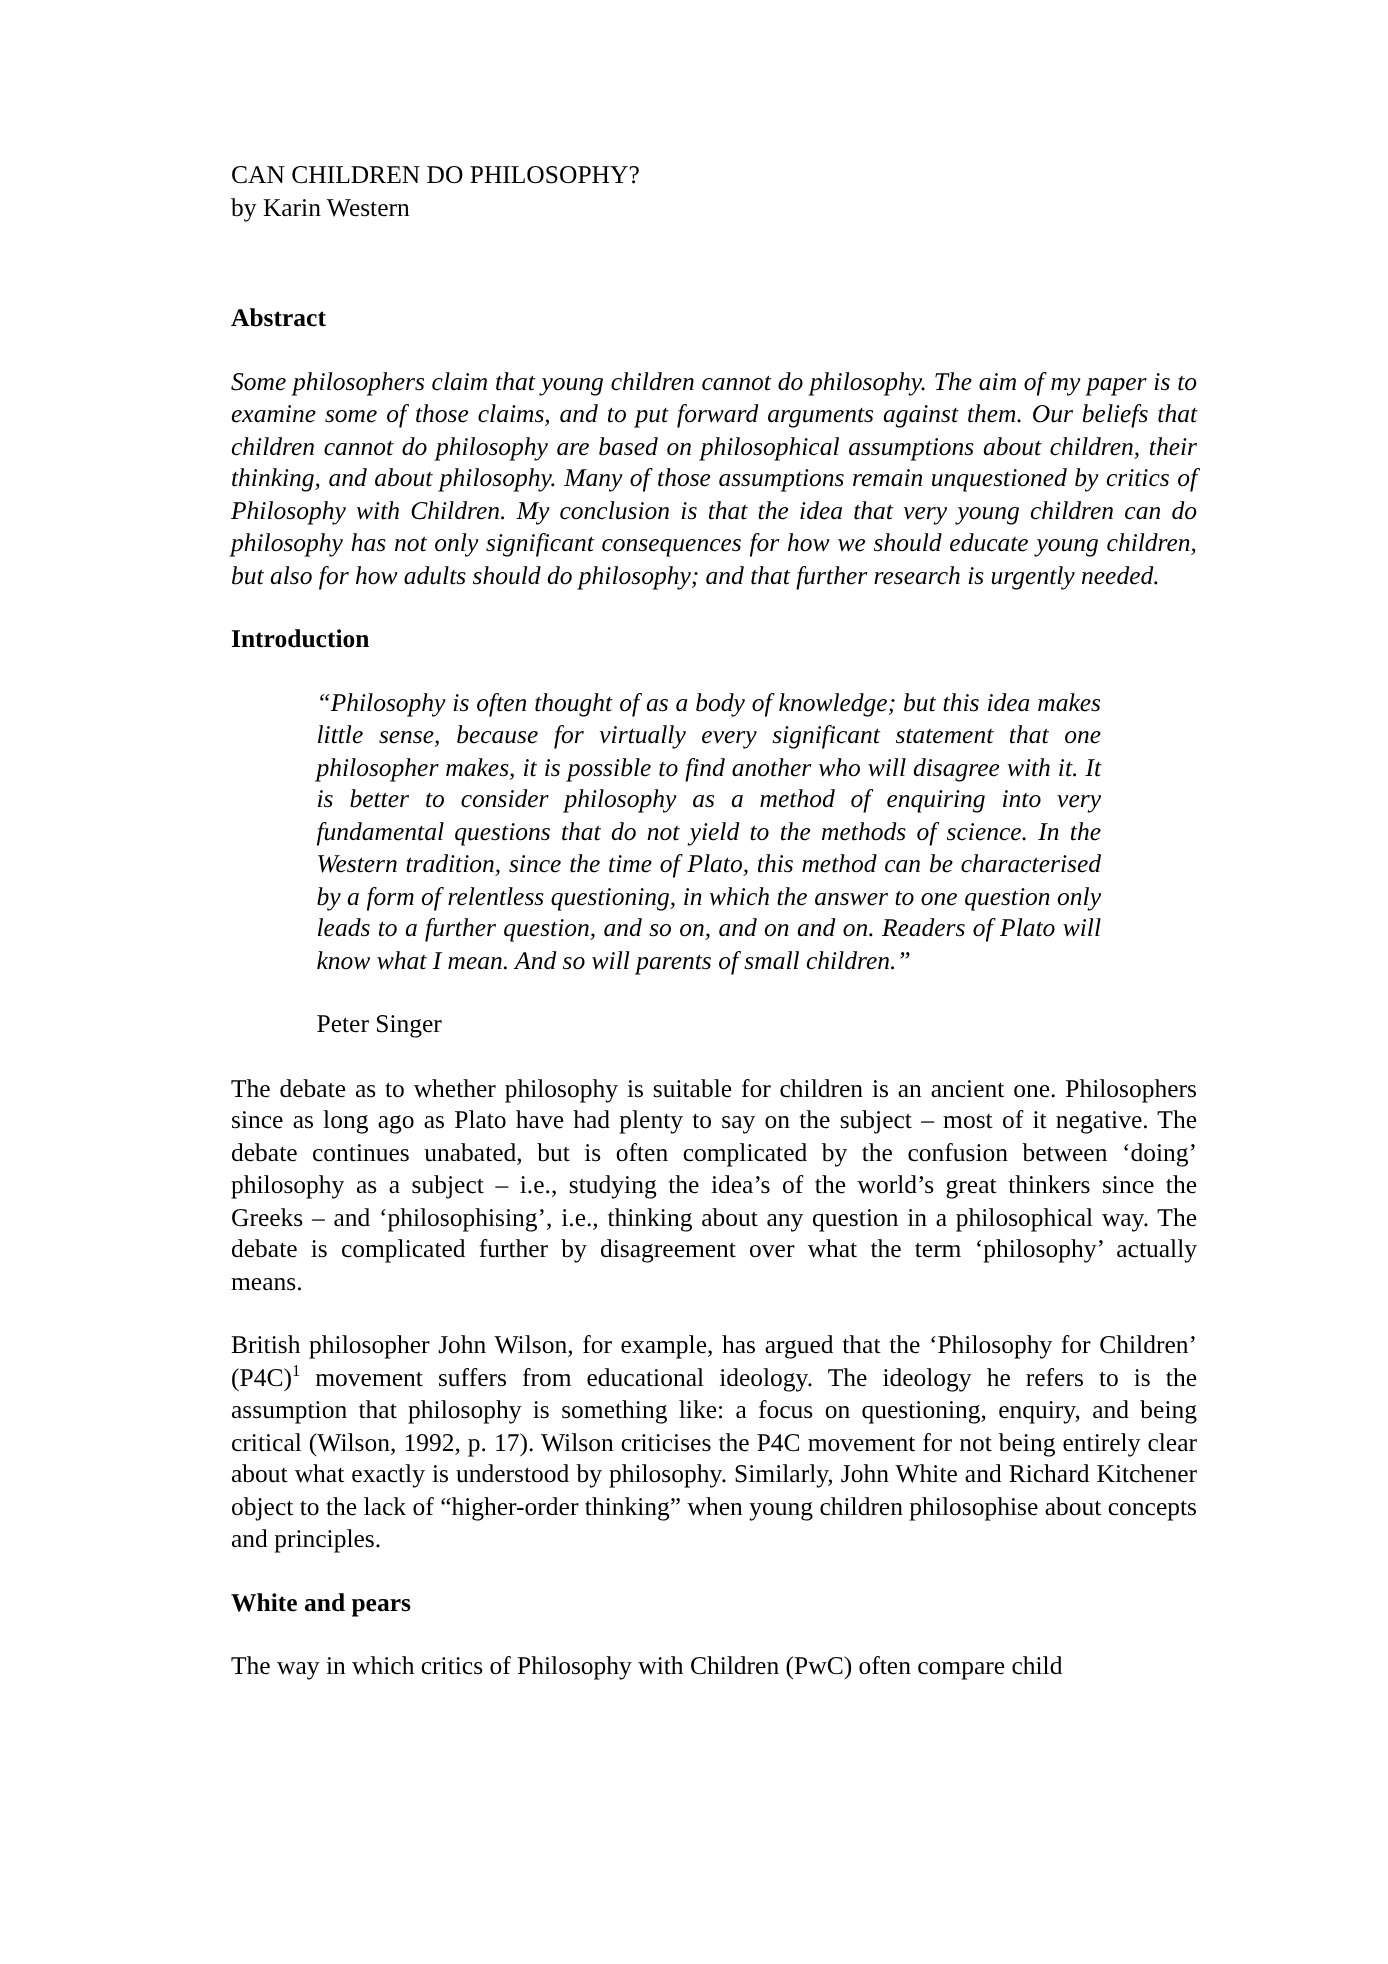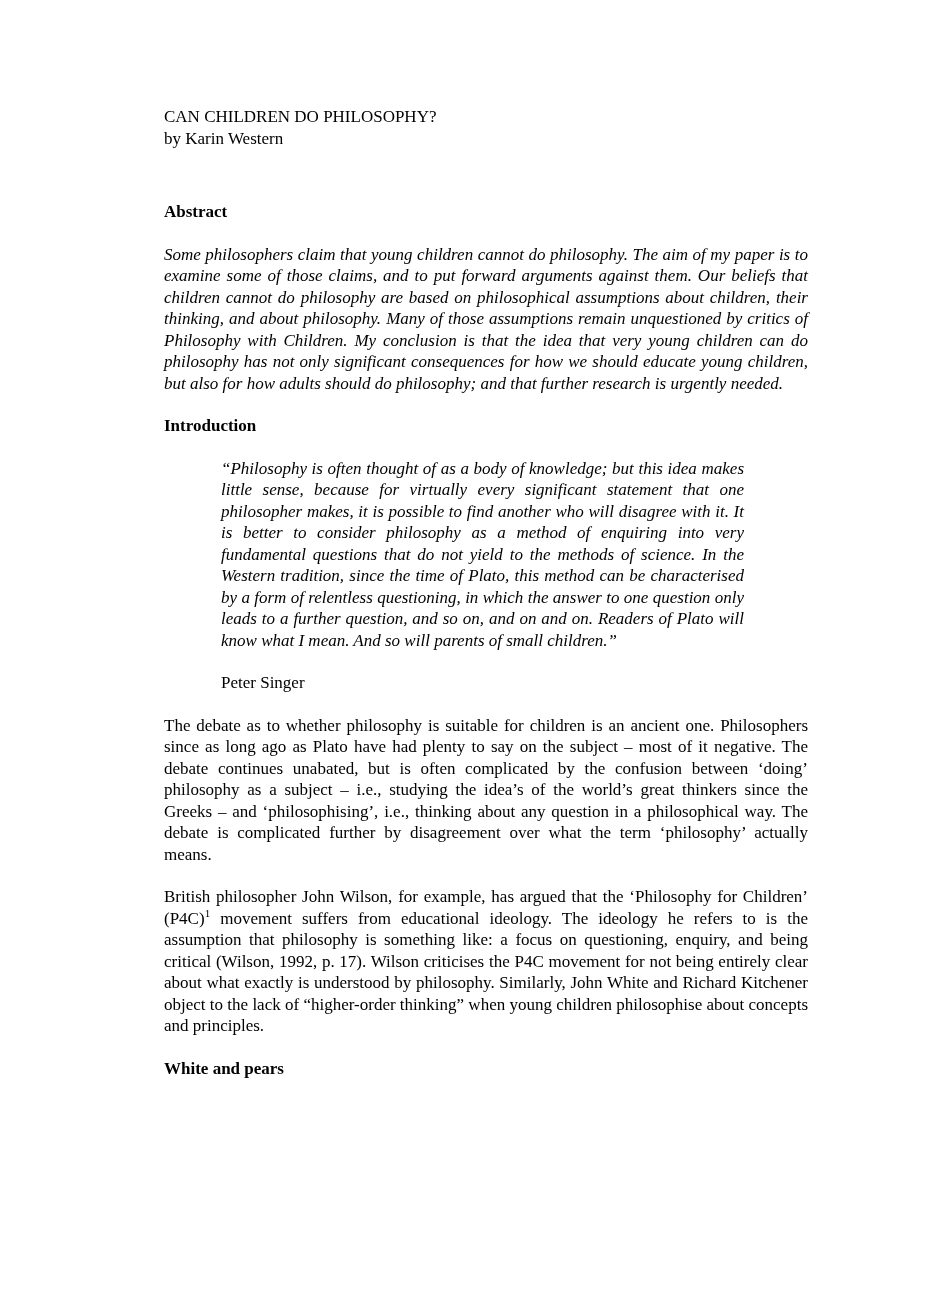--- a/index.html
+++ b/index.html
@@ -12,21 +12,21 @@
     margin: 0 auto;
     font-family: "Liberation Serif", serif;
     font-size: 17px;
     line-height: 21.5px;
     color: #000000;
     overflow: hidden;
   }
   .content {
     position: absolute;
     top: 106px;
-    left: 164px;
+    left: 154px;
     width: 644px;
   }
   .title-block { margin: 0; }
   .heading {
     font-weight: bold;
     margin-top: 21px;
   }
   .heading.abstract-h { margin-top: 52px; }
   p.body-par {
     margin-top: 21px;
@@ -69,15 +69,16 @@
     <div class="blockquote">“Philosophy is often thought of as a body of knowledge; but this idea makes little sense, because for virtually every significant statement that one philosopher makes, it is possible to find another who will disagree with it. It is better to consider philosophy as a method of enquiring into very fundamental questions that do not yield to the methods of science. In the Western tradition, since the time of Plato, this method can be characterised by a form of relentless questioning, in which the answer to one question only leads to a further question, and so on, and on and on. Readers of Plato will know what I mean. And so will parents of small children.”</div>
 
     <p class="attribution">Peter Singer</p>
 
     <p class="body-par">The debate as to whether philosophy is suitable for children is an ancient one. Philosophers since as long ago as Plato have had plenty to say on the subject – most of it negative. The debate continues unabated, but is often complicated by the confusion between ‘doing’ philosophy as a subject – i.e., studying the idea’s of the world’s great thinkers since the Greeks – and ‘philosophising’, i.e., thinking about any question in a philosophical way. The debate is complicated further by disagreement over what the term ‘philosophy’ actually means.</p>
 
     <p class="body-par"><span>British philosopher John Wilson, for example, has argued that the ‘Philosophy for Children’ (P4C)</span><sup class="fnref">1</sup><span> movement suffers from educational ideology. The ideology he refers to is the assumption that philosophy is something like: a focus on questioning, enquiry, and being critical (Wilson, 1992, p. 17). Wilson criticises the P4C movement for not being entirely clear about what exactly is understood by philosophy. Similarly, John White and Richard Kitchener object to the lack of “higher-order thinking” when young children philosophise about concepts and principles.</span></p>
 
     <div class="heading">White and pears</div>
 
+    <p class="body-par">The way in which critics of Philosophy with Children (PwC) often compare child</p>
 
   </div>
 </div>
 
 </body></html>

